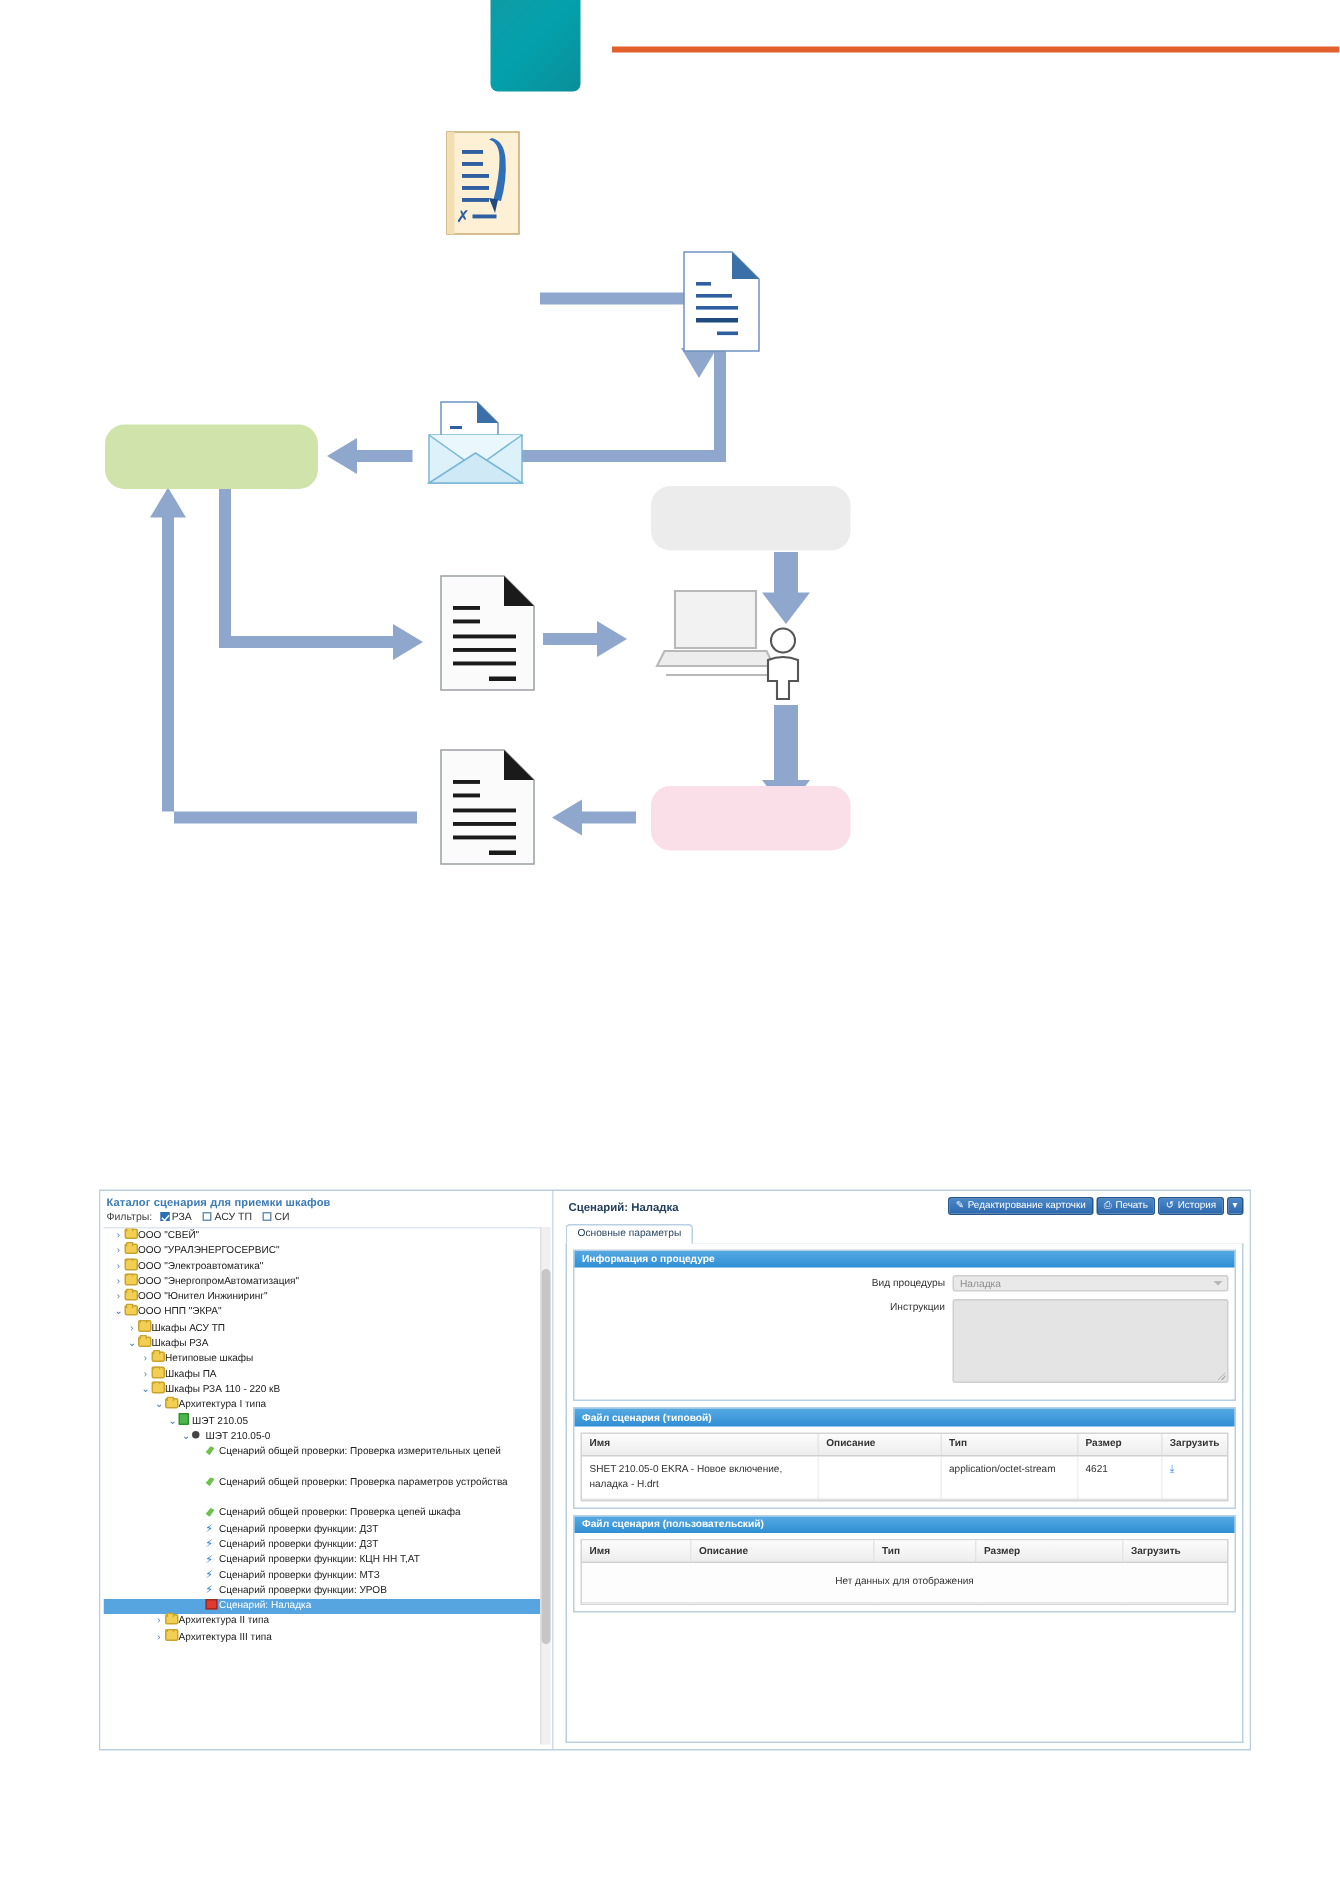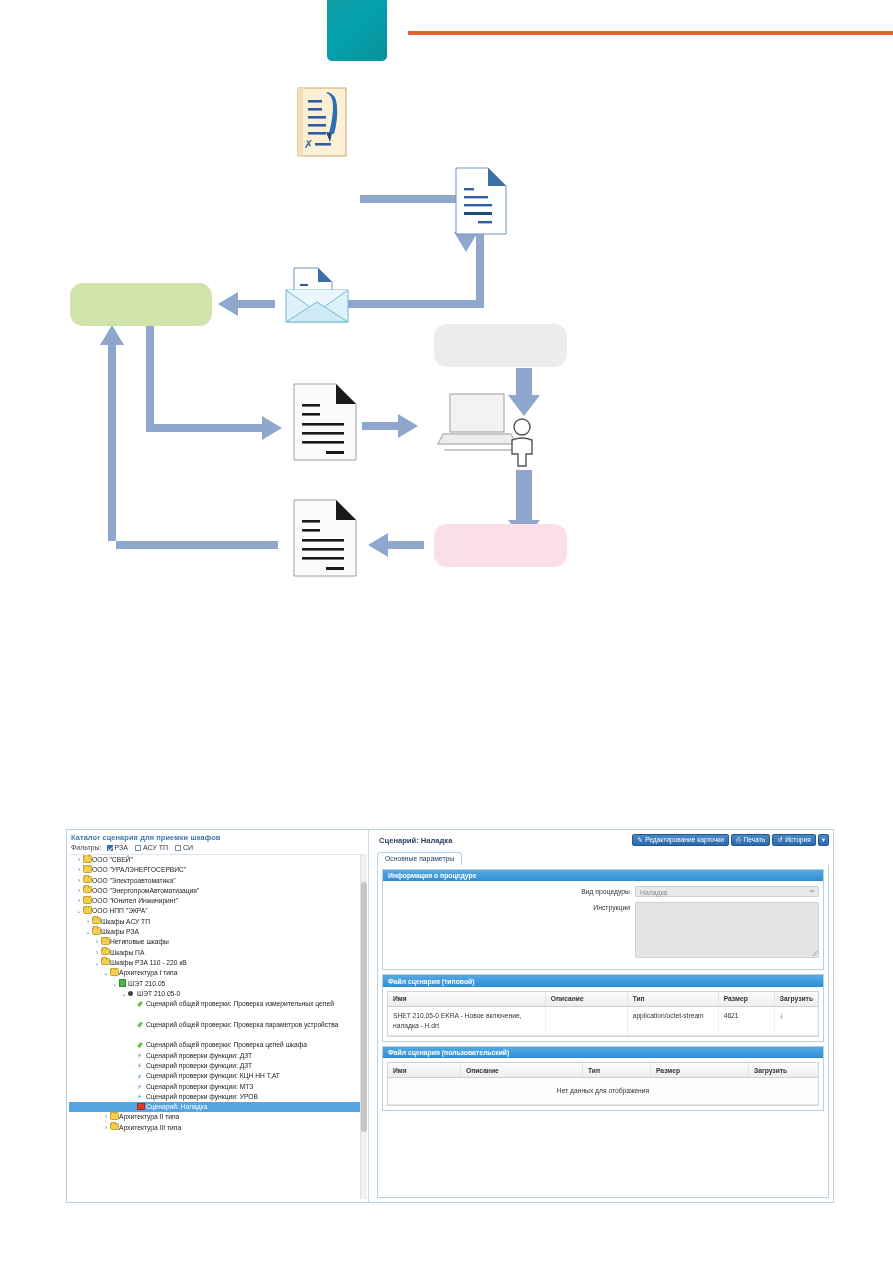--- a/index.html
+++ b/index.html
@@ -40,21 +40,20 @@
   
   #app-window {
     position: absolute;
     left: 66px; top: 793px;
     width: 768px; height: 374px;
     background: #ffffff;
     border: 1px solid #b9cfe2;
     box-sizing: border-box;
     font-size: 6.6px;
     color: #333;
-    margin-top: 36px;
   }
 
   
   #tree-panel {
     position: absolute;
     left: 0; top: 0;
     width: 302px; height: 372px;
     box-sizing: border-box;
     border-right: 1px solid #cfdce8;
     background: #fff;

